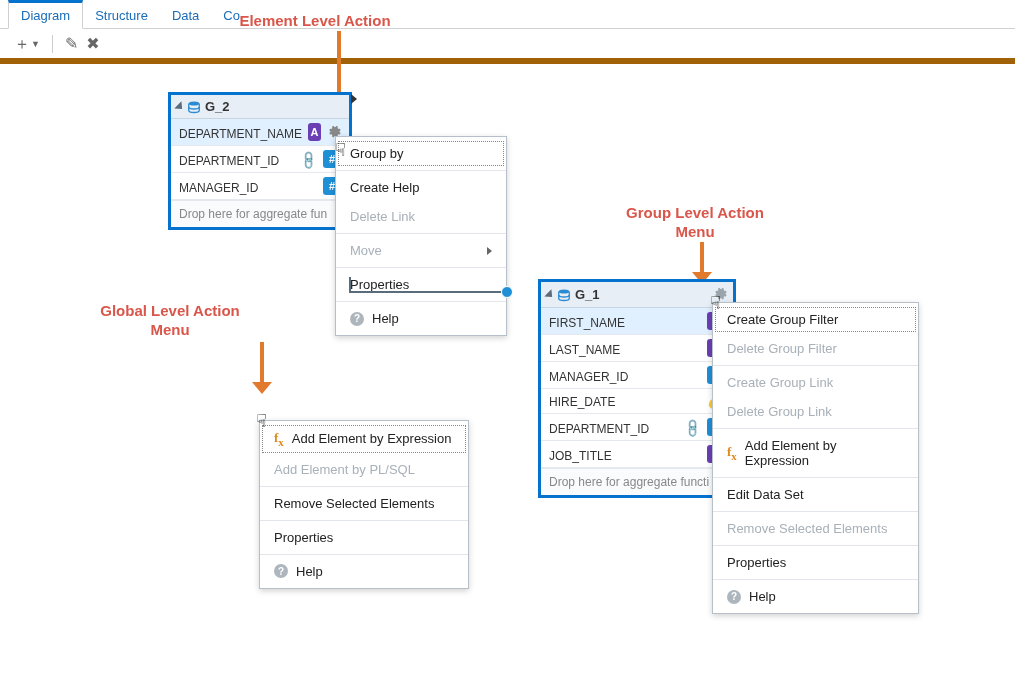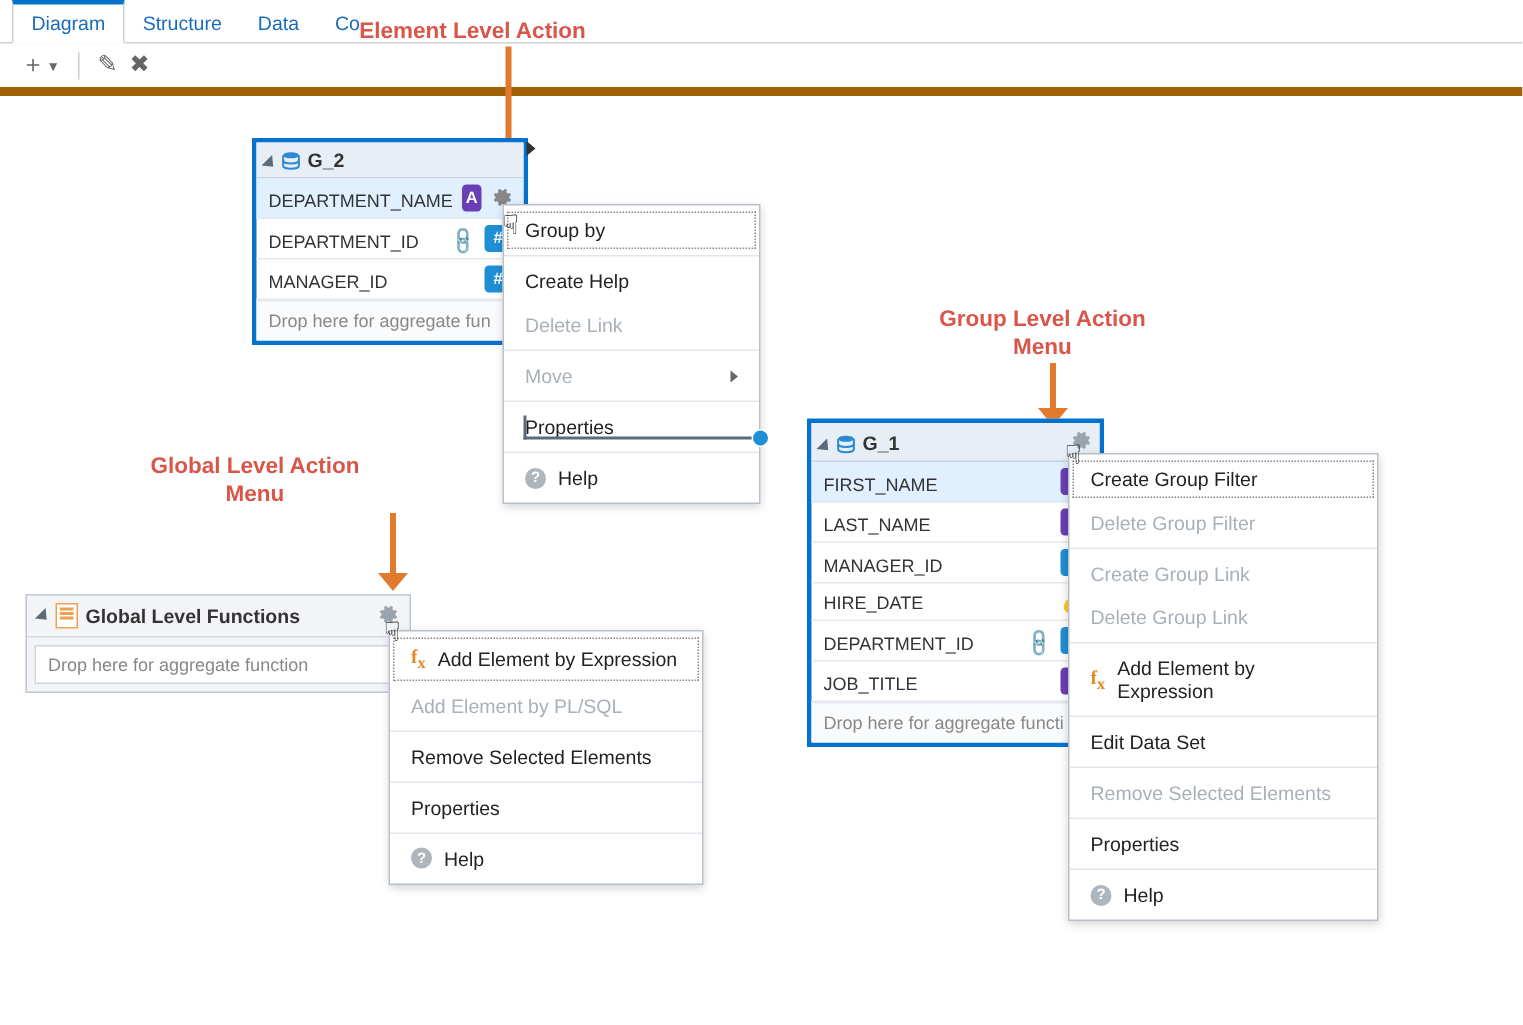--- a/index.html
+++ b/index.html
@@ -19,21 +19,21 @@
 .canvas{position:absolute;left:0;top:58px;right:0;bottom:0;border-top:6px solid #a16207}
 
 
 .anno{position:absolute;color:#d9564a;font-weight:600;font-size:15px;text-align:center;line-height:1.25;pointer-events:none}
 .arrow{position:absolute;width:20px;pointer-events:none}
 .arrow .shaft{position:absolute;left:8px;top:0;width:4px;height:calc(100% - 10px);background:#e27a2e}
 .arrow .head{position:absolute;left:0;bottom:0;width:0;height:0;border-left:10px solid transparent;border-right:10px solid transparent;border-top:12px solid #e27a2e}
 
 
 .grp{position:absolute;background:#fff;border:3px solid #0572ce}
-.grp-hd{display:flex;align-items:flex-end;background:#e7eef5;border-bottom:1px solid #c8d4e0;padding:4px 6px;gap:4px}
+.grp-hd{display:flex;align-items:center;background:#e7eef5;border-bottom:1px solid #c8d4e0;padding:4px 6px;gap:4px}
 .tri{width:0;height:0;border-top:5px solid transparent;border-bottom:5px solid transparent;border-left:6px solid #5a6b7b}
 .tri.open{transform:rotate(45deg)}
 .ds-icon{width:14px;height:14px;display:inline-block}
 .grp-hd b{flex:1;font-size:13px;color:#333}
 .gear{cursor:pointer;color:#888}
 .field{display:flex;align-items:flex-end;padding:4px 8px;border-bottom:1px solid #e5e9ee;gap:6px}
 .field:last-of-type{border-bottom:none}
 .field.sel{background:#e0f0ff}
 .field .fname{flex:1;color:#333;font-size:12px}
 .link-icon{color:#7a8a99;transform:rotate(-45deg);font-size:13px}
@@ -219,31 +219,20 @@
     <hr>
     <div class="mi">Properties</div>
     <hr>
     <div class="mi">
         <span class="help-ic">?</span>
         <span>Help</span>
       </div>
   </div>
   <div class="cursor" style="left:710px;top:228px">☟</div>
 
-  <div class="glf" style="left:17px;top:332px;width:255px">
-    <div class="glf-hd">
-      <span class="tri open"></span>
-      <span class="doc-icon"></span>
-      <span class="title">Global Level Functions</span>
-      <span class="gear"><svg width="14" height="14" viewBox="0 0 16 16">
-            <path fill="#9aa4ad" d="M8 5a3 3 0 100 6 3 3 0 000-6zm6.4 3l1.3-1-1-1.7-1.6.4a5 5 0 00-1-1l.4-1.6-1.7-1-1 1.3a5 5 0 00-1.4 0l-1-1.3-1.7 1 .4 1.6a5 5 0 00-1 1l-1.6-.4-1 1.7 1.3 1a5 5 0 000 1.4l-1.3 1 1 1.7 1.6-.4a5 5 0 001 1l-.4 1.6 1.7 1 1-1.3a5 5 0 001.4 0l1 1.3 1.7-1-.4-1.6a5 5 0 001-1l1.6.4 1-1.7-1.3-1a5 5 0 000-1.4z"></path>
-          </svg></span>
-    </div>
-    <div class="glf-dz">Drop here for aggregate function</div>
-  </div>
 
   <div class="menu" style="left:259px;top:356px;width:208px">
     <div class="mi sel">
         <span class="fx">f<sub>x</sub></span>
         <span>Add Element by Expression</span>
       </div>
     <div class="mi dis">Add Element by PL/SQL</div>
     <hr>
     <div class="mi">Remove Selected Elements</div>
     <hr>

